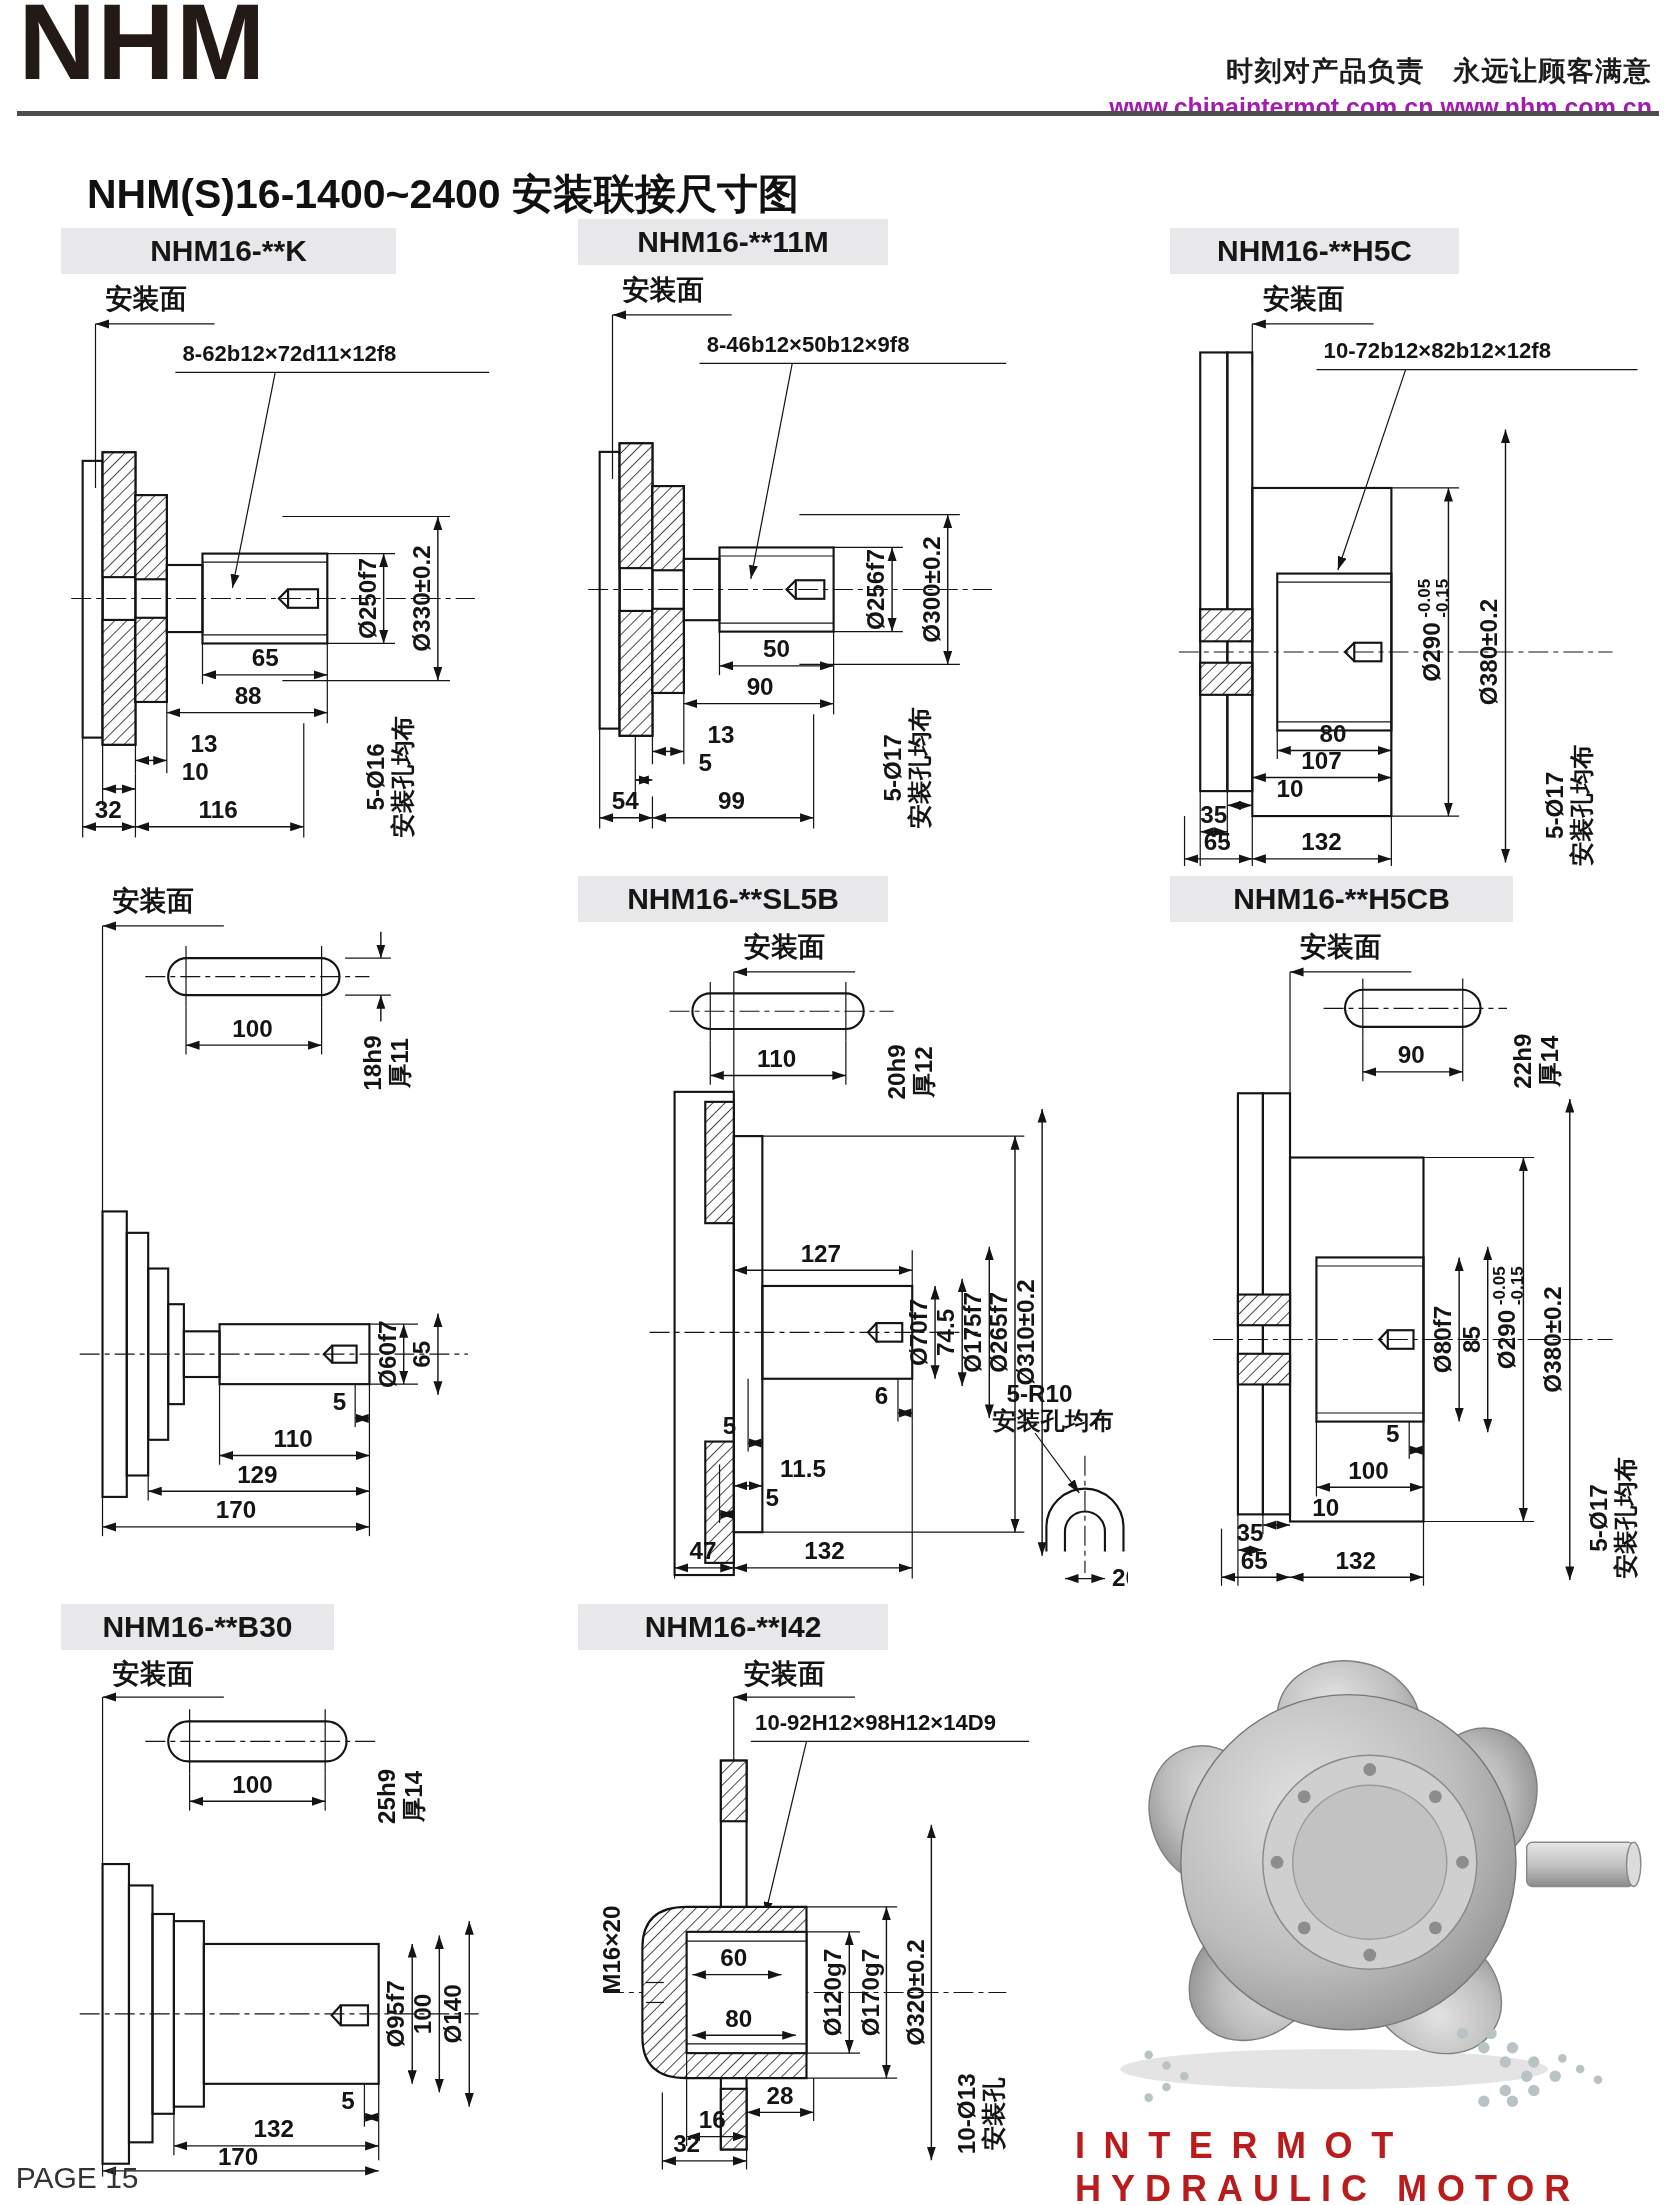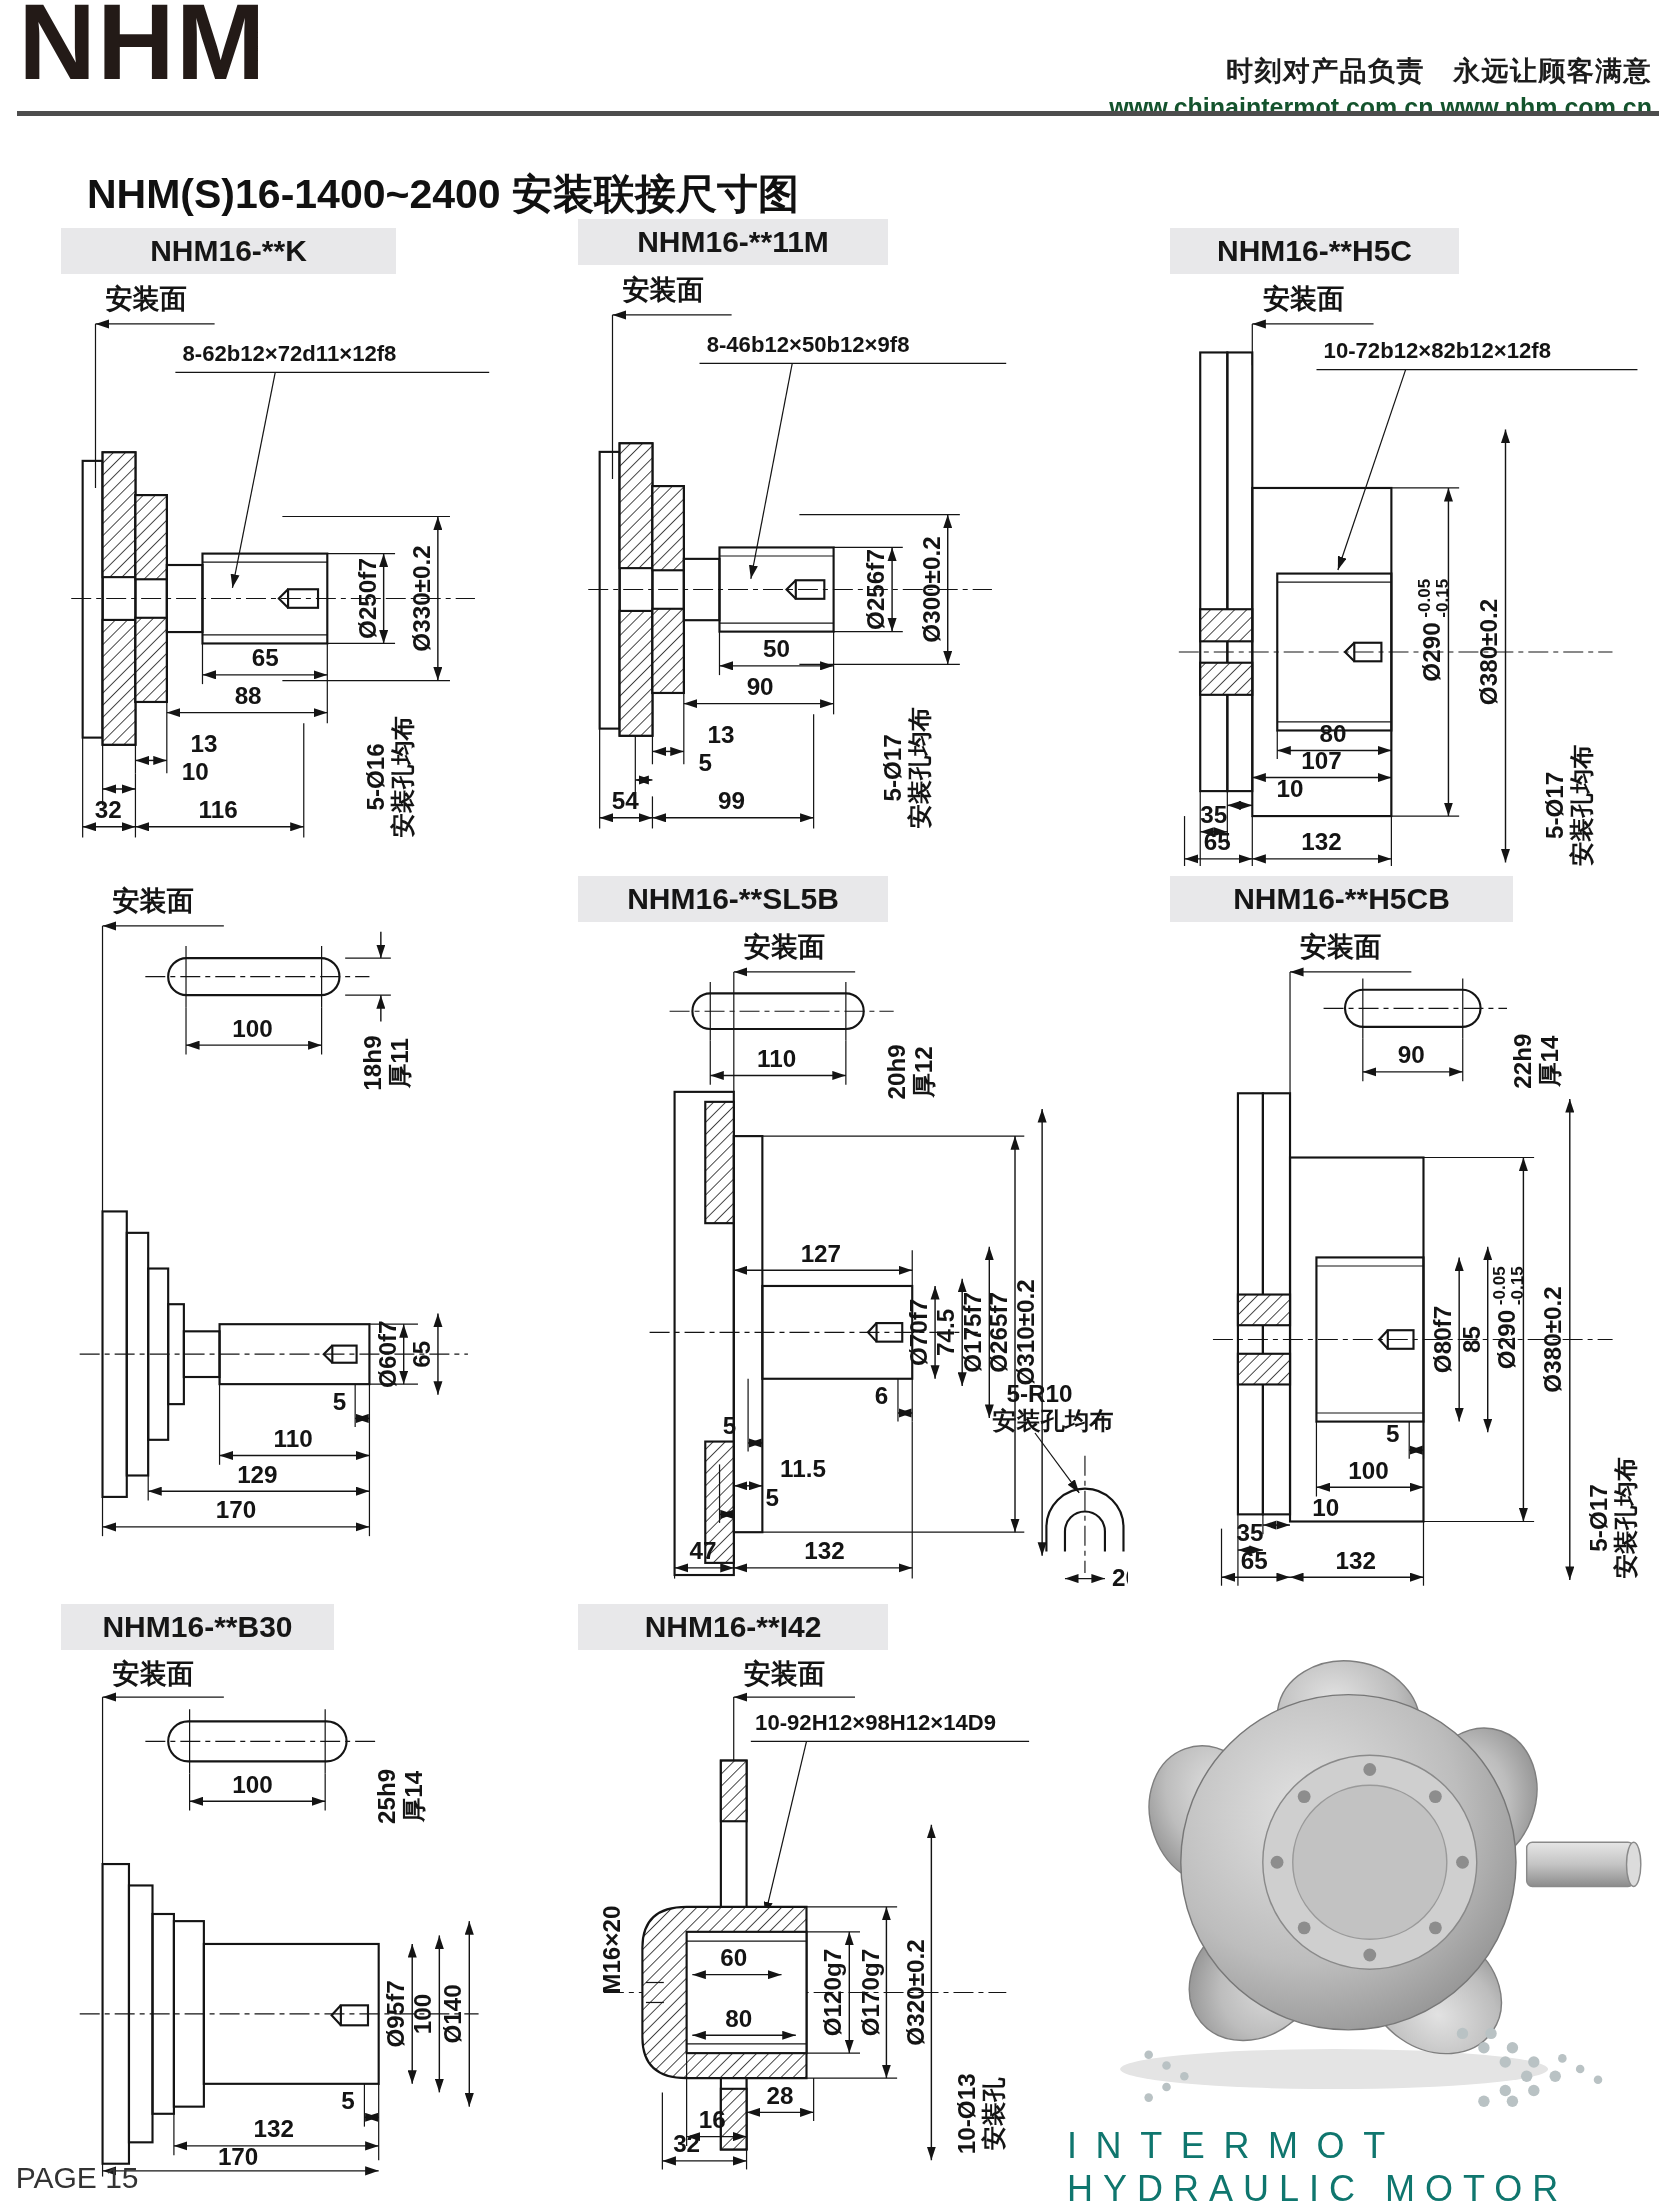--- a/index.html
+++ b/index.html
@@ -1,38 +1,38 @@
 <!DOCTYPE html>
 <html style="font-size:11.4px"><head>
 <meta charset="utf-8">
 <style>
   html,body{margin:0;padding:0;background:#9b9b9b;}
   .page{position:relative;width:1676px;height:2205px;background:#ffffff;overflow:hidden;
         font-family:"Liberation Sans",sans-serif;color:#141414;}
   .logo{position:absolute;left:18.6px;top:-20px;font-size:107px;font-weight:900;letter-spacing:1.4px;color:#231a17;}
   .hdr-right{position:absolute;right:24px;top:7.1px;text-align:right;}
   .slogan{font-size:27px;font-weight:700;color:#1c1c1c;letter-spacing:1.4px;margin-top:46px;}
-  .urls{font-size:25px;font-weight:700;color:#14532d;margin-top:4.3px;}
+  .urls{font-size:25px;font-weight:700;color:#a21caf;margin-top:4.3px;}
   .rule{position:absolute;left:17px;right:17px;top:111px;height:5px;background:#4d4d4d;}
   .title{position:absolute;left:87px;top:140px;font-size:41px;font-weight:700;color:#111;}
   .cell{position:absolute;}
   .band{height:46px;background:#e8e8ea;display:flex;align-items:center;justify-content:center;
         font-size:30px;font-weight:700;color:#161616;}
   svg{display:block;}
   .ol {fill:none;stroke:#141414;stroke-width:3;}
   .olh{fill:url(#hatch);stroke:#141414;stroke-width:3;}
   .olw{fill:#ffffff;stroke:#141414;stroke-width:3;}
   .cl {stroke:#141414;stroke-width:1.6;fill:none;stroke-dasharray:28 7 7 7;}
   .dim{stroke:#141414;stroke-width:2;fill:none;}
   .ext{stroke:#141414;stroke-width:1.7;fill:none;}
   .dt {font:700 34px "Liberation Sans",sans-serif;fill:#141414;}
   .dts{font:700 24px "Liberation Sans",sans-serif;fill:#141414;}
   .dtm{font:700 31px "Liberation Sans",sans-serif;fill:#141414;}
   .lbl{font:700 38px "Liberation Sans",sans-serif;fill:#141414;}
-  .brand{position:absolute;left:4px;color:#0f766e;font-weight:400;}
+  .brand{position:absolute;left:12px;color:#b91c1c;font-weight:700;}
   .brand1{top:491px;font-size:36px;letter-spacing:18.6px;}
   .brand2{top:534px;font-size:36px;letter-spacing:10px;}
   .pageno{position:absolute;left:15.7px;top:2161px;font-size:30px;color:#333;}
 </style>
 </head>
 <body>
 
 <div class="page">
 
   <svg width="0" height="0">

